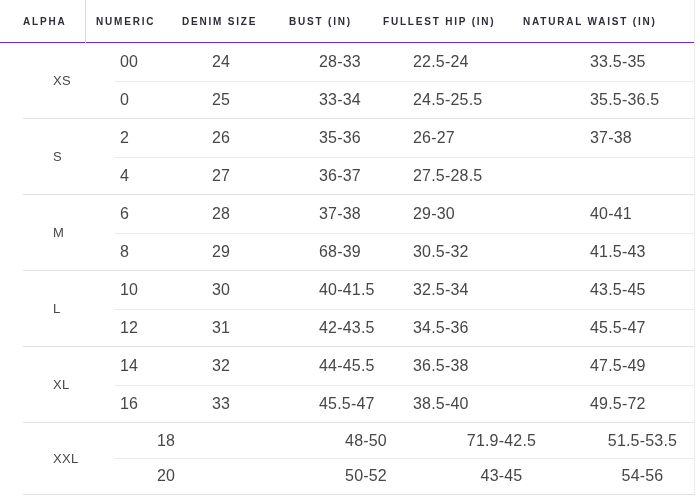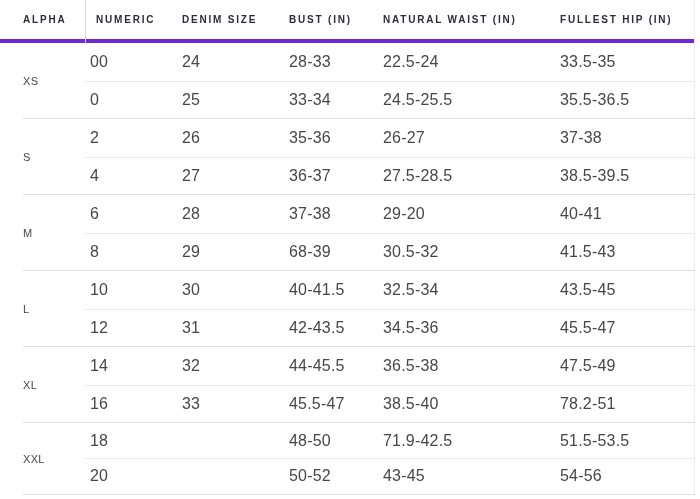--- a/index.html
+++ b/index.html
@@ -28,21 +28,21 @@
     right: 5px; top: 0;
     width: 1px; height: 495px;
     background: #ededed;
   }
   .chart-header {
     display: flex;
     align-items: center;
     height: 43px;
     padding-left: 23px;
     margin-right: 5px;
-    border-bottom: 4px solid #6d28d9;
+    border-bottom: 1px solid #6d28d9;
   }
   .chart-header .hcell {
     font-size: 10px;
     font-weight: 700;
     letter-spacing: 1.8px;
     color: #2d2d37;
     text-transform: uppercase;
     white-space: nowrap;
     overflow: hidden;
   }
@@ -58,32 +58,33 @@
     margin-left: 23px;
     margin-right: 5px;
     border-bottom: 1px solid #e1e1e1;
     height: 76px;
   }
   .group.last { height: 72px; }
   .alpha-cell {
     width: 62px;
     display: flex;
     align-items: center;
-    font-size: 11px;
+    font-size: 13px;
     color: #474747;
     letter-spacing: 0.3px;
+    margin-left: 30px;
   }
   .subrows { flex: 1; display: flex; flex-direction: column; }
   .row {
     display: flex;
     align-items: center;
     height: 38px;
     padding-left: 5px;
   }
-  .group.last .row { height: 35px; }
+  .group.last .row { height: 35px; text-align: center; }
   .row.second { border-top: 1px solid #ebebeb; }
   .row span {
     font-size: 16px;
     color: #474747;
     letter-spacing: 0.2px;
     white-space: nowrap;
   }
   .row .c-numeric { width: 92px; }
   .row .c-denim   { width: 107px; }
   .row .c-bust    { width: 94px; }
@@ -95,22 +96,22 @@
 
 <div class="size-chart">
   <div class="header-vline"></div>
   <div class="right-edge"></div>
 
   <div class="chart-header">
     <div class="hcell col-alpha">ALPHA</div>
     <div class="hcell col-numeric">NUMERIC</div>
     <div class="hcell col-denim">DENIM SIZE</div>
     <div class="hcell col-bust">BUST (IN)</div>
+    <div class="hcell col-hip">FULLEST HIP (IN)</div>
     <div class="hcell col-waist">NATURAL WAIST (IN)</div>
-    <div class="hcell col-hip">FULLEST HIP (IN)</div>
   </div>
 
   <div class="group">
     <div class="alpha-cell">XS</div>
     <div class="subrows">
       <div class="row">
         <span class="c-numeric">00</span>
         <span class="c-denim">24</span>
         <span class="c-bust">28-33</span>
         <span class="c-waist">22.5-24</span>
@@ -134,33 +135,32 @@
         <span class="c-denim">26</span>
         <span class="c-bust">35-36</span>
         <span class="c-waist">26-27</span>
         <span class="c-hip">37-38</span>
       </div>
       <div class="row second">
         <span class="c-numeric">4</span>
         <span class="c-denim">27</span>
         <span class="c-bust">36-37</span>
         <span class="c-waist">27.5-28.5</span>
-        <span class="c-hip">38.5-39.5</span>
       </div>
     </div>
   </div>
 
   <div class="group">
     <div class="alpha-cell">M</div>
     <div class="subrows">
       <div class="row">
         <span class="c-numeric">6</span>
         <span class="c-denim">28</span>
         <span class="c-bust">37-38</span>
-        <span class="c-waist">29-20</span>
+        <span class="c-waist">29-30</span>
         <span class="c-hip">40-41</span>
       </div>
       <div class="row second">
         <span class="c-numeric">8</span>
         <span class="c-denim">29</span>
         <span class="c-bust">68-39</span>
         <span class="c-waist">30.5-32</span>
         <span class="c-hip">41.5-43</span>
       </div>
     </div>
@@ -194,21 +194,21 @@
         <span class="c-denim">32</span>
         <span class="c-bust">44-45.5</span>
         <span class="c-waist">36.5-38</span>
         <span class="c-hip">47.5-49</span>
       </div>
       <div class="row second">
         <span class="c-numeric">16</span>
         <span class="c-denim">33</span>
         <span class="c-bust">45.5-47</span>
         <span class="c-waist">38.5-40</span>
-        <span class="c-hip">78.2-51</span>
+        <span class="c-hip">49.5-72</span>
       </div>
     </div>
   </div>
 
   <div class="group last">
     <div class="alpha-cell">XXL</div>
     <div class="subrows">
       <div class="row">
         <span class="c-numeric">18</span>
         <span class="c-denim"></span>

